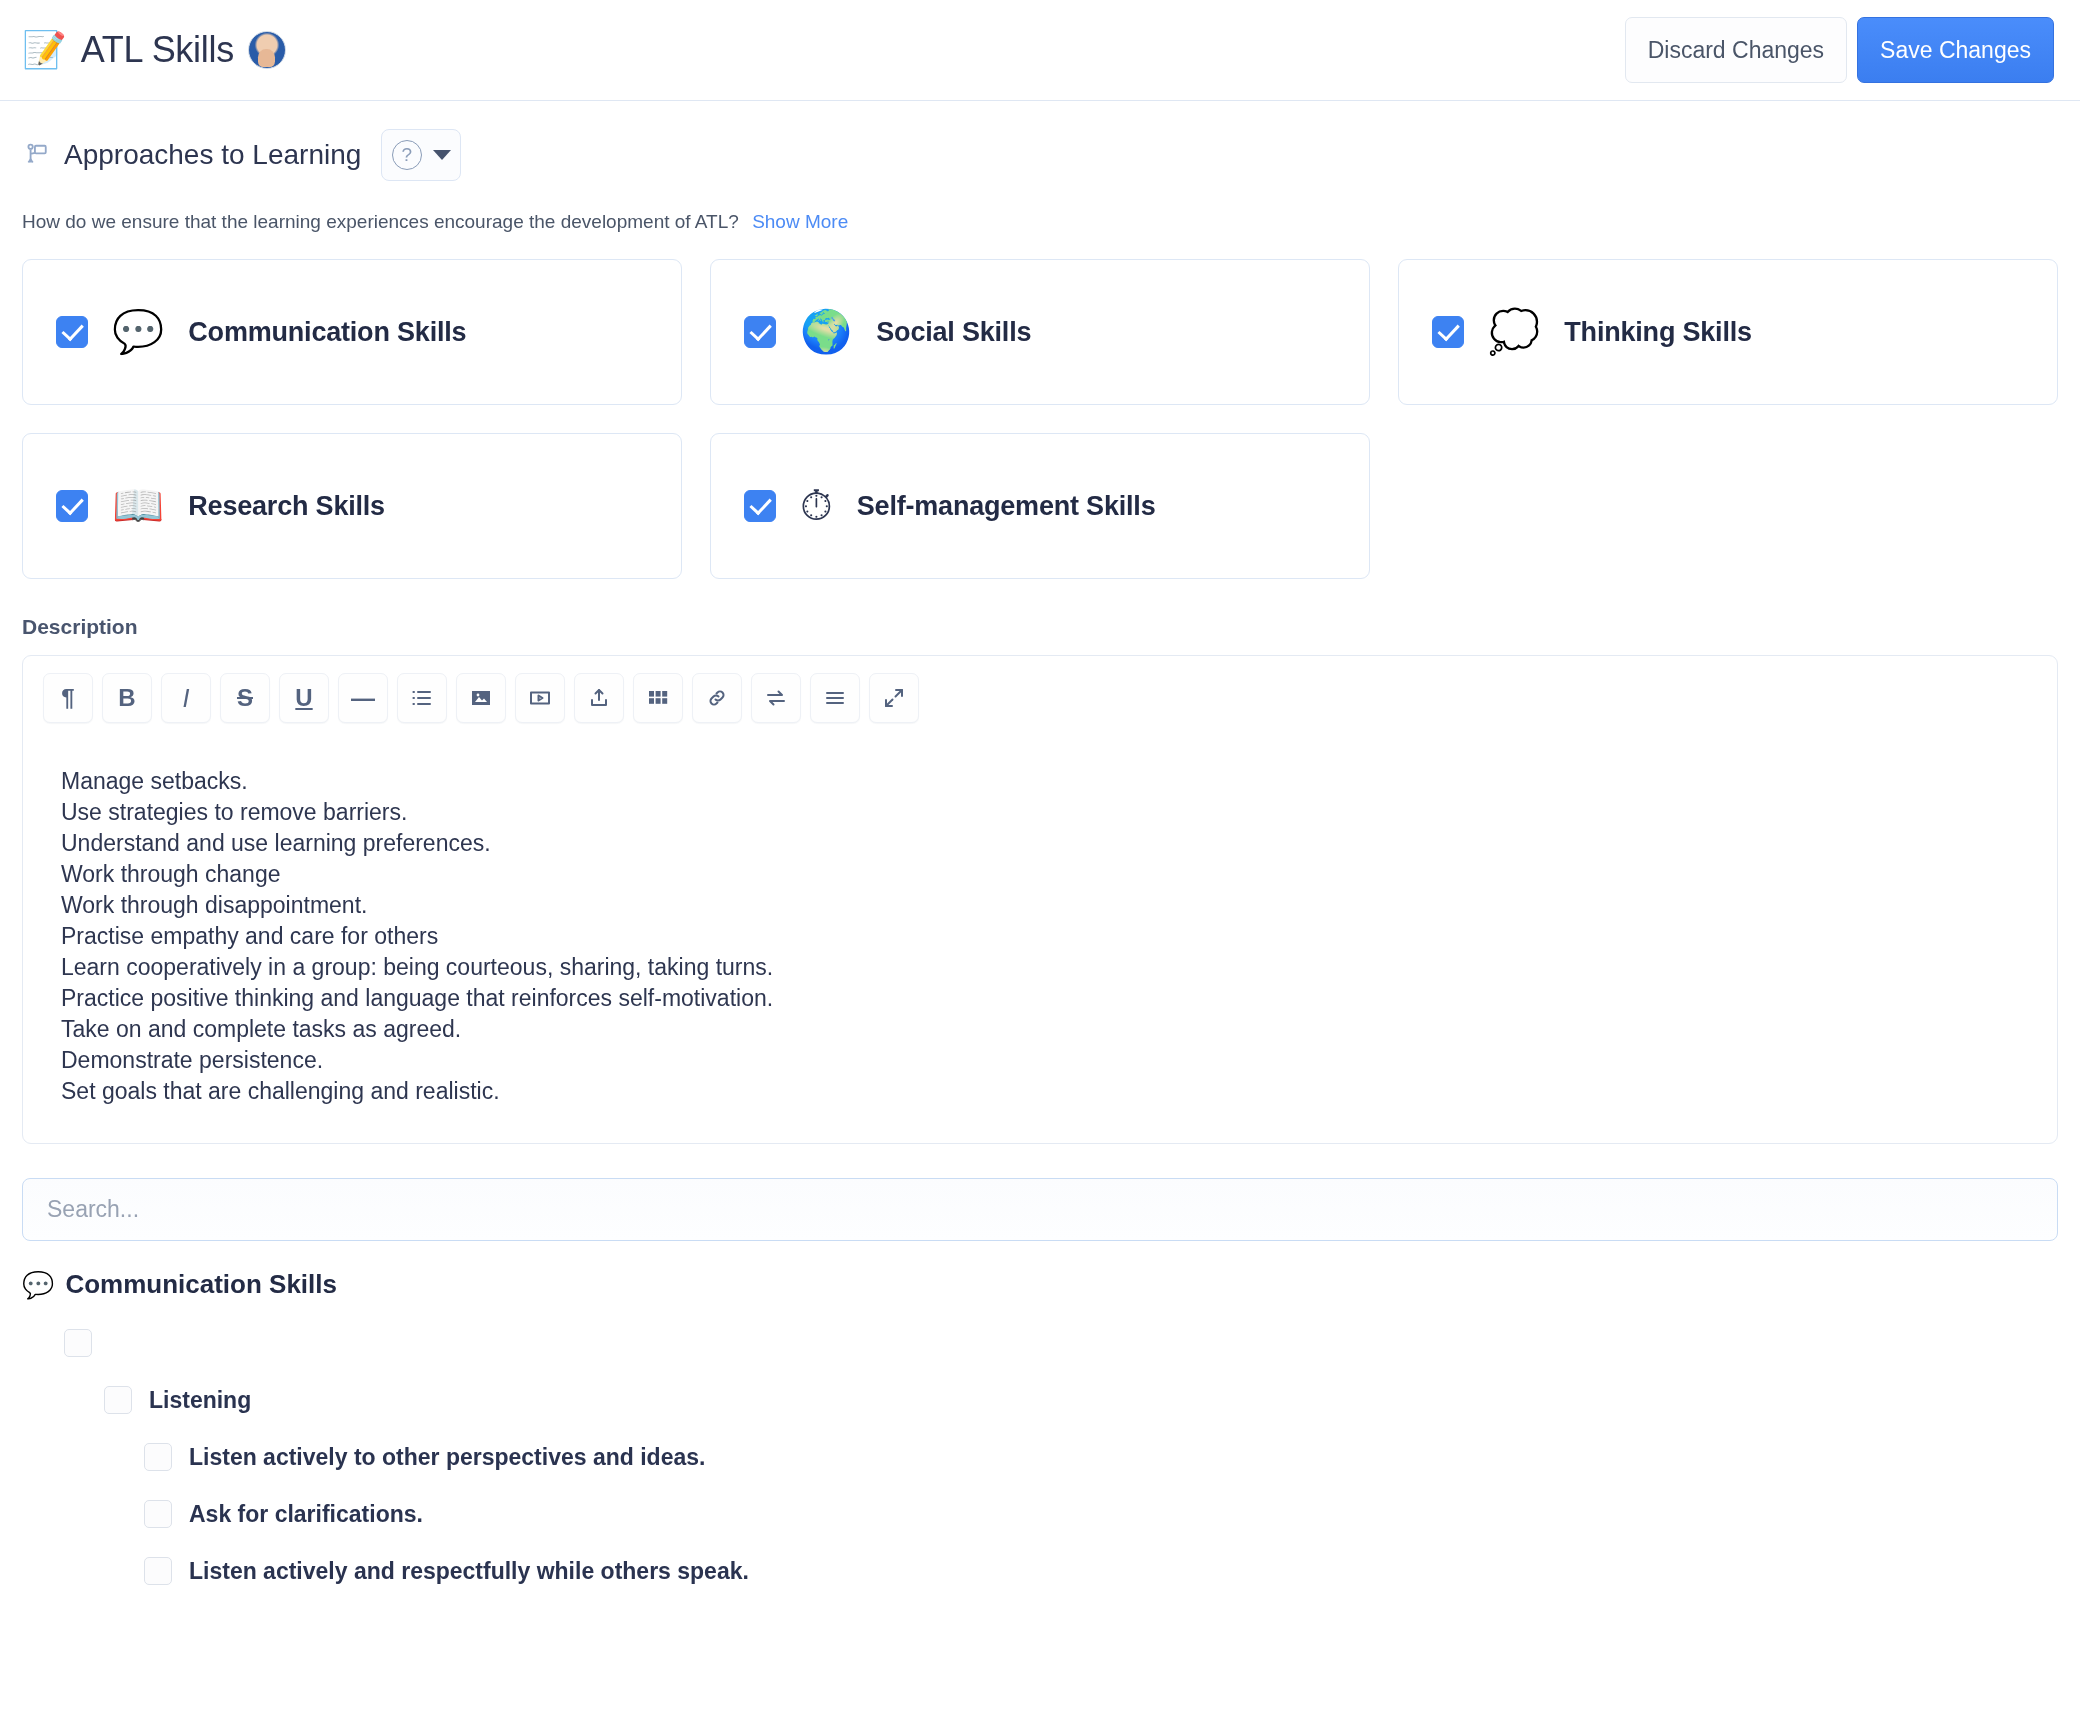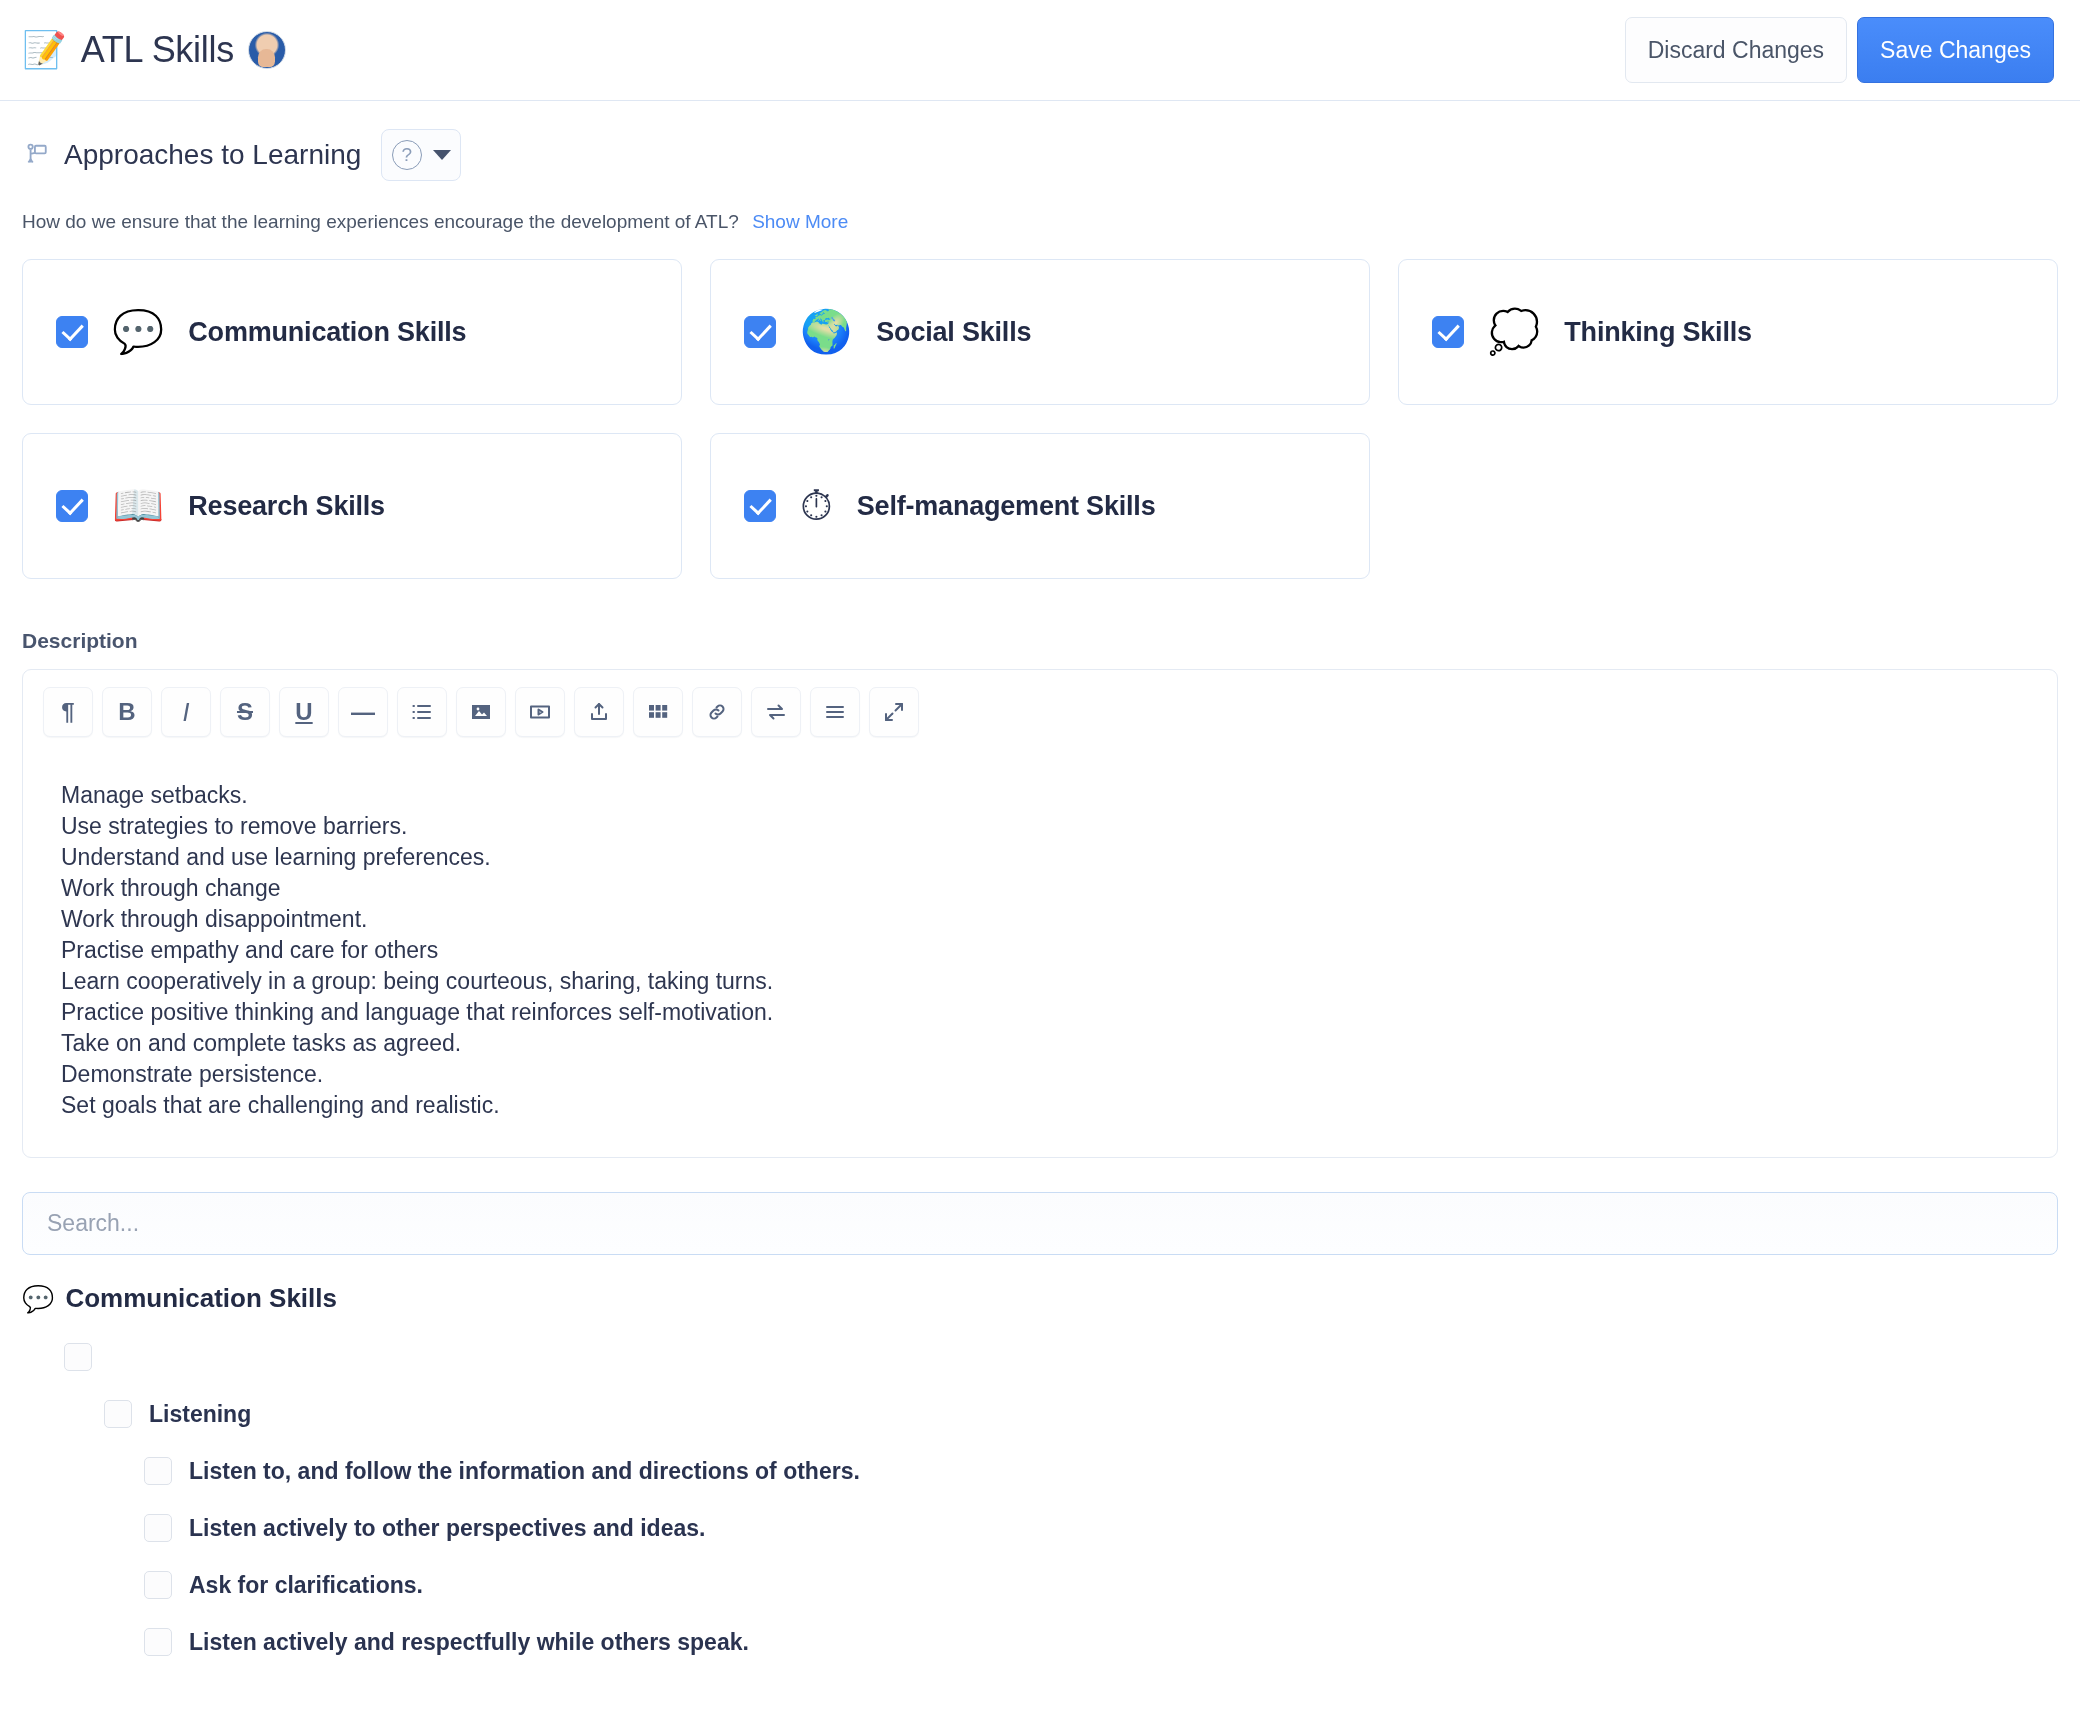--- a/index.html
+++ b/index.html
@@ -167,21 +167,21 @@
   .skill-emoji { font-size: 42px; line-height: 1; }
   .skill-label {
     font-size: 27px;
     font-weight: bold;
     color: #232b45;
     letter-spacing: -0.2px;
   }
 
   
   .field-label {
-    margin-top: 50px;
+    margin-top: 36px;
     font-size: 21px;
     font-weight: bold;
     color: #49556e;
   }
   .editor {
     margin-top: 16px;
     border: 1px solid #e4eaf3;
     border-radius: 9px;
     background: #fff;
   }
@@ -432,24 +432,20 @@
     <div id="tree-items">
         <div class="tree-item lvl1">
           <span class="chk unchecked"></span>
         </div>
         <div class="tree-item lvl2">
           <span class="chk unchecked"></span>
           <span class="tree-item-label">Listening</span>
         </div>
         <div class="tree-item lvl3">
           <span class="chk unchecked"></span>
-          <span class="tree-item-label">Listen to, and follow the information and directions of others.</span>
-        </div>
-        <div class="tree-item lvl3">
-          <span class="chk unchecked"></span>
           <span class="tree-item-label">Listen actively to other perspectives and ideas.</span>
         </div>
         <div class="tree-item lvl3">
           <span class="chk unchecked"></span>
           <span class="tree-item-label">Ask for clarifications.</span>
         </div>
         <div class="tree-item lvl3">
           <span class="chk unchecked"></span>
           <span class="tree-item-label">Listen actively and respectfully while others speak.</span>
         </div>

